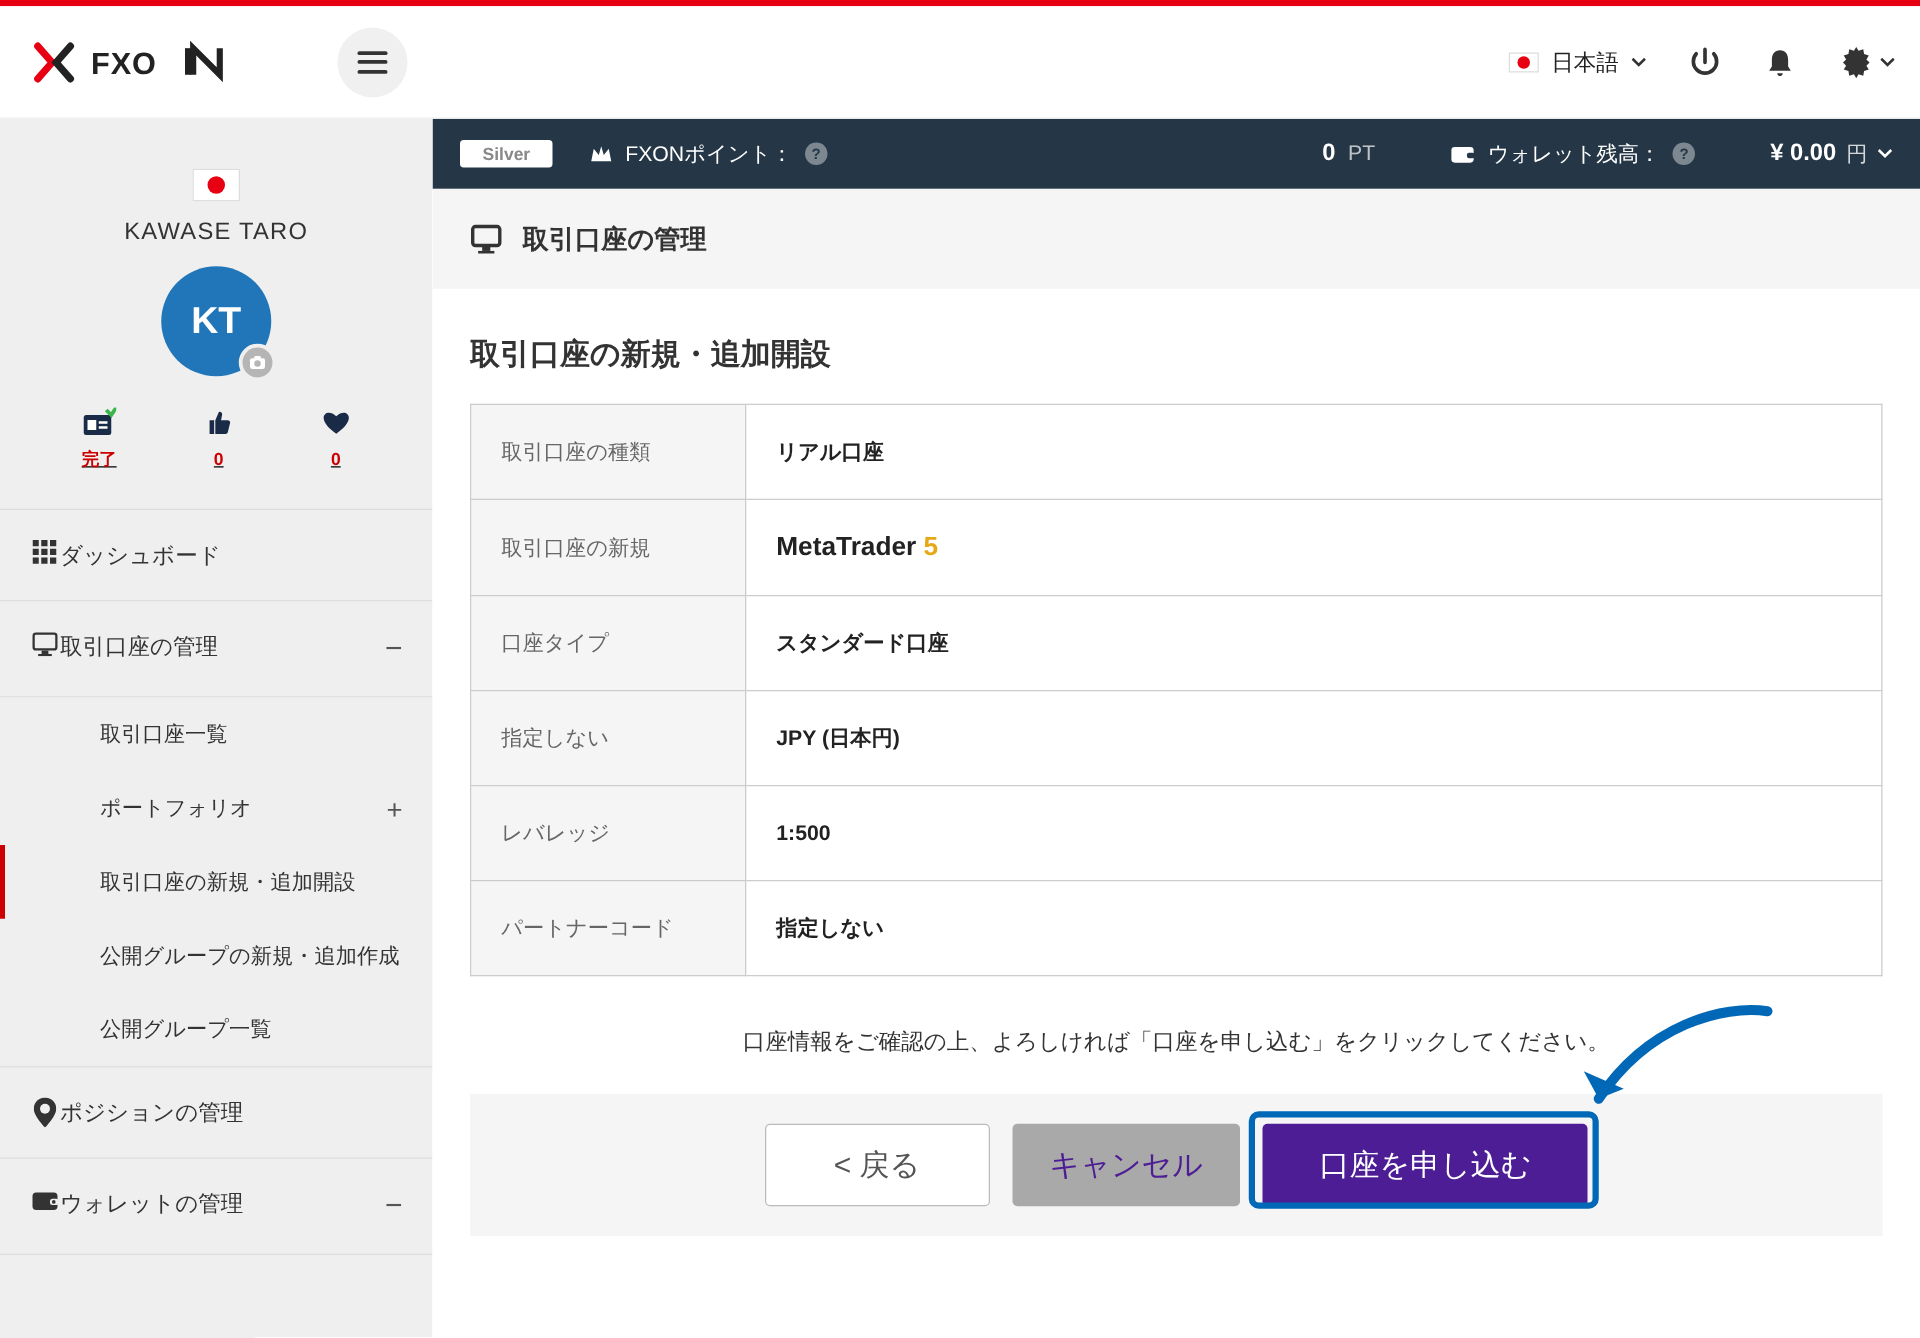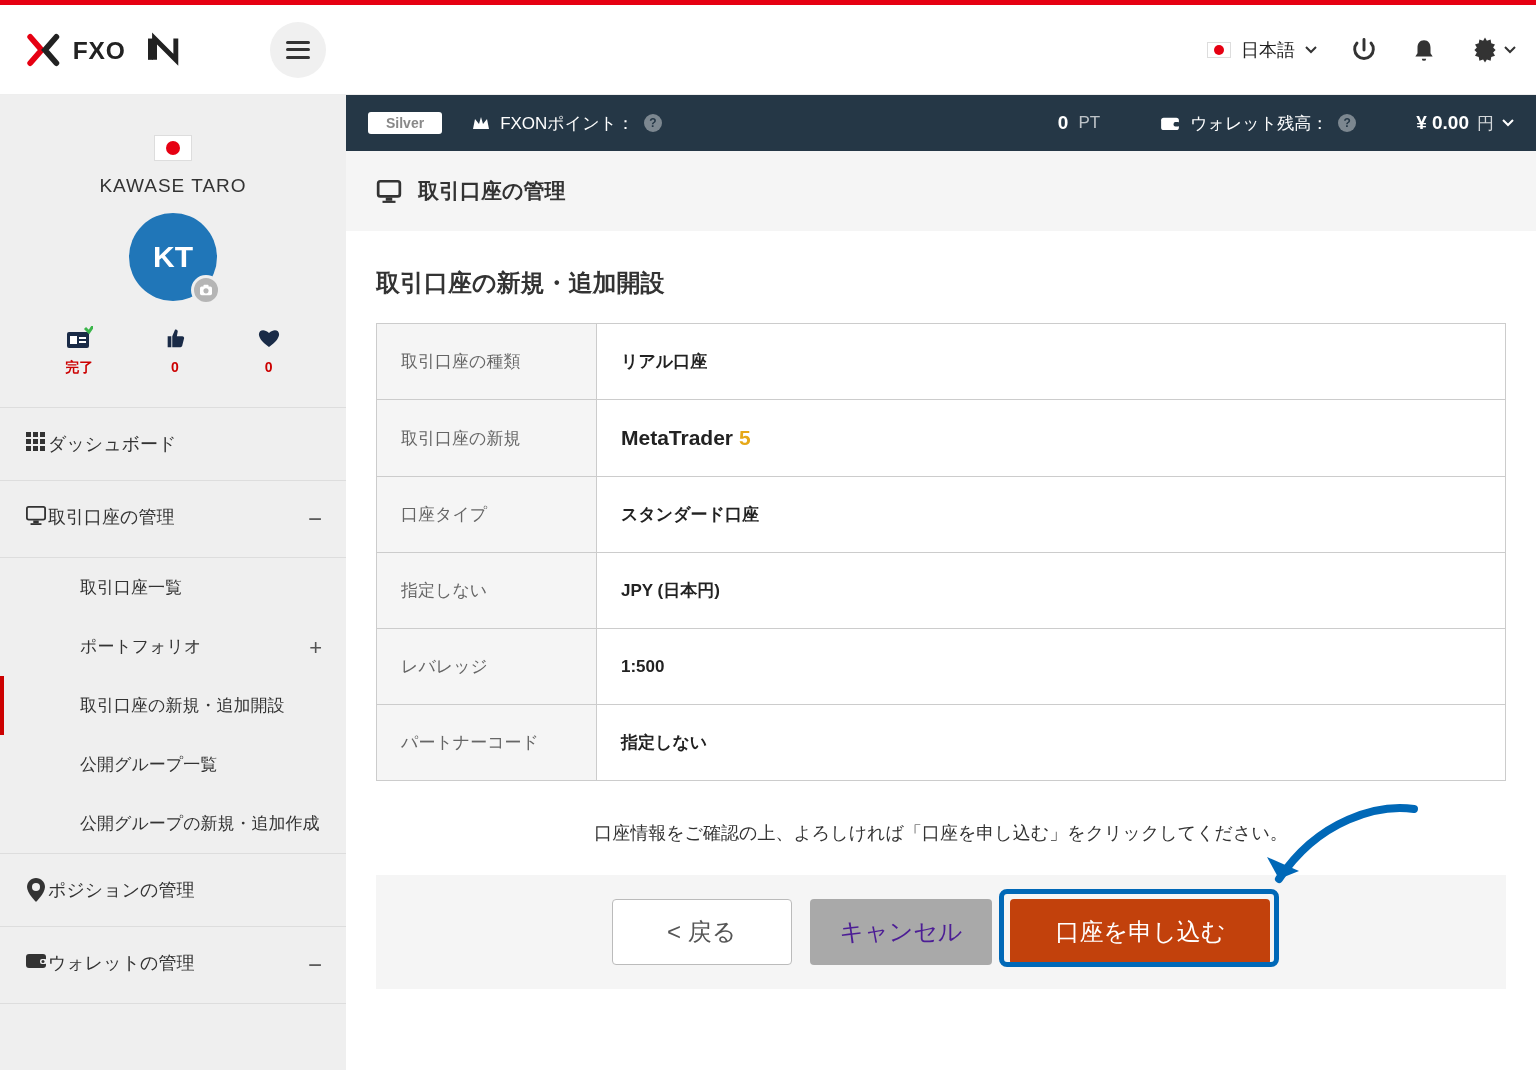--- a/index.html
+++ b/index.html
@@ -55,21 +55,21 @@
   width: 88px; height: 88px; border-radius: 50%; background: #2076b8;
   color: #fff; display: flex; align-items: center; justify-content: center;
   font-size: 30px; font-weight: bold;
 }
 .avatar-cam {
   position: absolute; right: -4px; bottom: -4px; width: 30px; height: 30px;
   background: #b5b5b5; border-radius: 50%; display: flex; align-items: center; justify-content: center;
   border: 3px solid #efefef;
 }
 .stats { display: flex; justify-content: space-around; margin-top: 24px; padding: 0 30px; }
-.stat { display: flex; flex-direction: column; align-items: center; gap: 8px; }
+.stat { display: flex; flex-direction: column; align-items: center; gap: 8px; text-decoration: underline; }
 .stat-icon { height: 26px; display: flex; align-items: center; }
 .stat-label { font-size: 14px; font-weight: bold; }
 .stat-label.done { color: #c00; }
 .stat-label.zero { color: #c00; }
 
 .nav { }
 .nav-item {
   display: flex; align-items: flex-start; 
   padding: 24px 24px; font-size: 18px; color: #333;
   border-bottom: 1px solid #ddd; cursor: pointer;
@@ -140,21 +140,21 @@
   min-width: 180px; padding: 16px 30px; font-size: 24px;
   border-radius: 4px; cursor: pointer; text-align: center;
 }
 .btn-back {
   background: #fff; border: 1px solid #bbb; color: #555;
 }
 .btn-cancel {
   background: #a9a9a9; border: none; color: #4c1d95;
 }
 .btn-submit {
-  background: #c2410c; border: none; color: #fff; min-width: 260px;
+  background: #4c1d95; border: none; color: #fff; min-width: 260px;
 }
 .highlight-box {
   position: absolute; border: 5px solid #0068b7; border-radius: 8px;
   pointer-events: none;
 }
 
 .arrow-svg { position: absolute; pointer-events: none; }
 </style>
 </head>
 <body>
@@ -291,24 +291,24 @@
           <span>取引口座一覧</span>
         </div>
         <div class="subnav-item">
           <span>ポートフォリオ</span>
           <span class="plus">+</span>
         </div>
         <div class="subnav-item active">
           <span>取引口座の新規・追加開設</span>
         </div>
         <div class="subnav-item">
+          <span>公開グループの新規・追加作成</span>
+        </div>
+        <div class="subnav-item">
           <span>公開グループ一覧</span>
-        </div>
-        <div class="subnav-item">
-          <span>公開グループの新規・追加作成</span>
         </div>
       </div>
 
       <div class="nav-item">
         <span class="nav-icon">
           <svg width="18" height="24" viewBox="0 0 18 24">
               <path d="M9 0 C4 0 0 4 0 9 C0 15 9 24 9 24 C9 24 18 15 18 9 C18 4 14 0 9 0 Z" fill="#333"></path>
               <circle cx="9" cy="9" r="4" fill="#efefef"></circle>
             </svg>
         </span>

